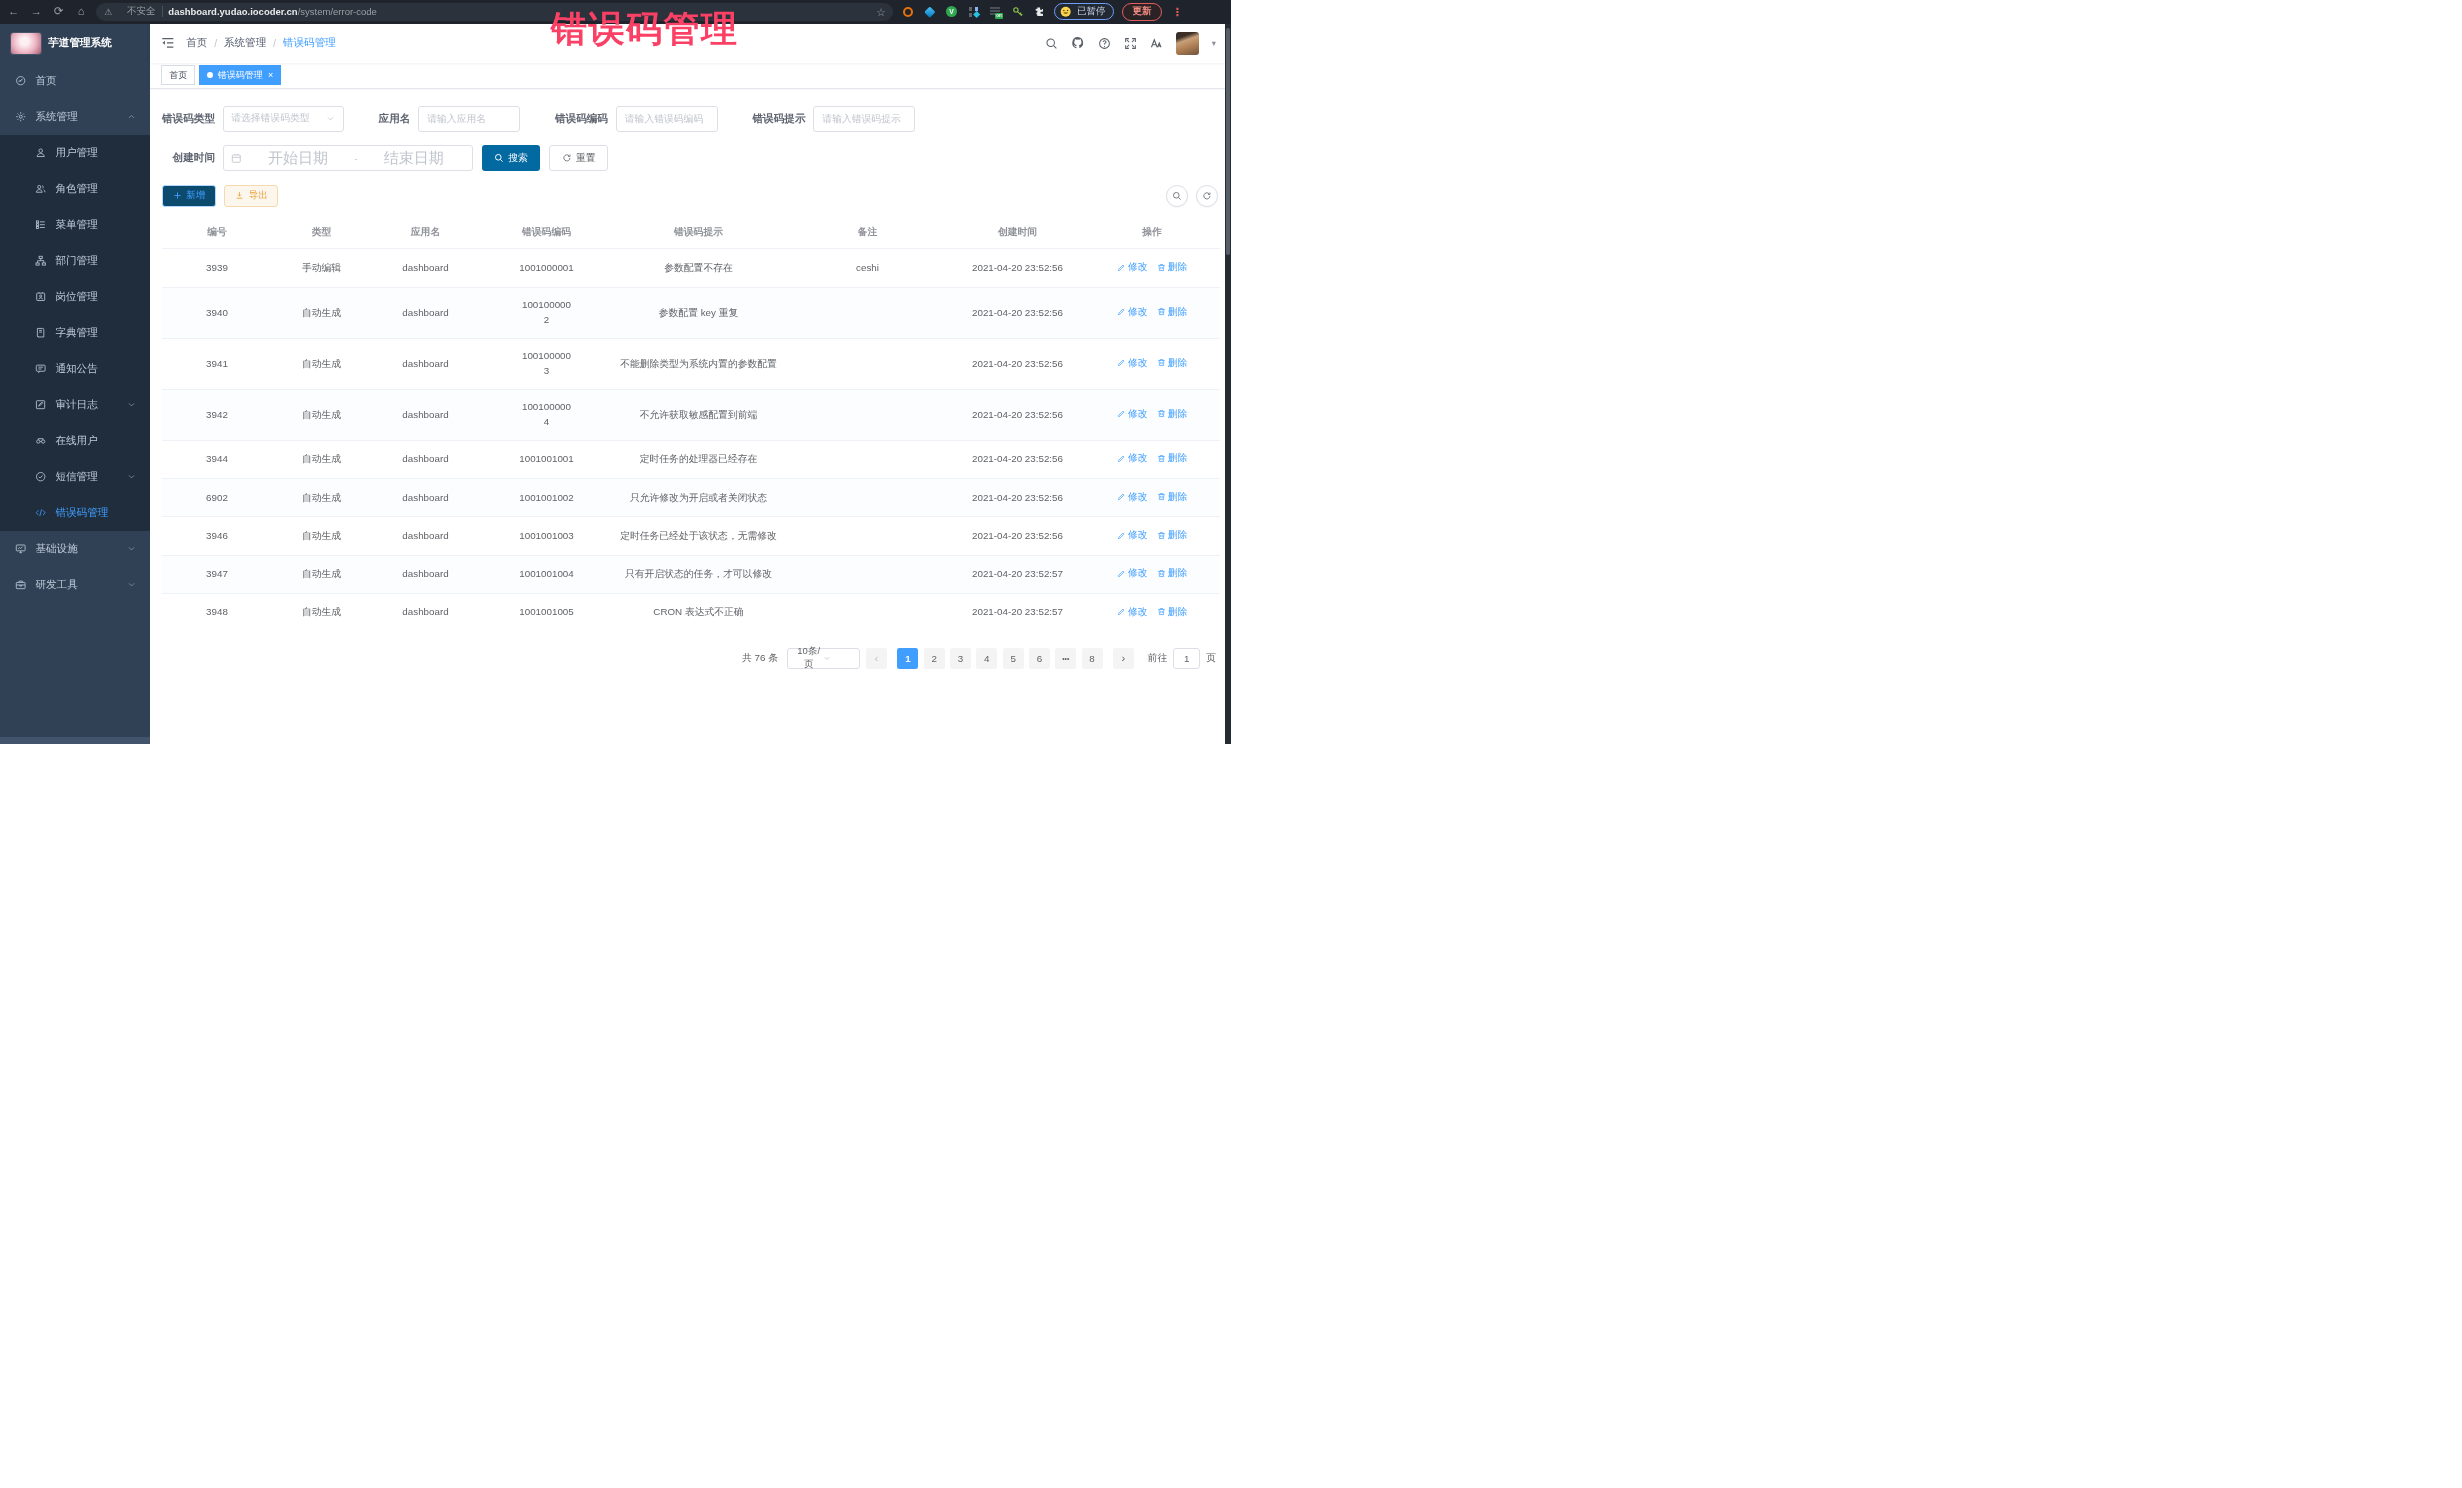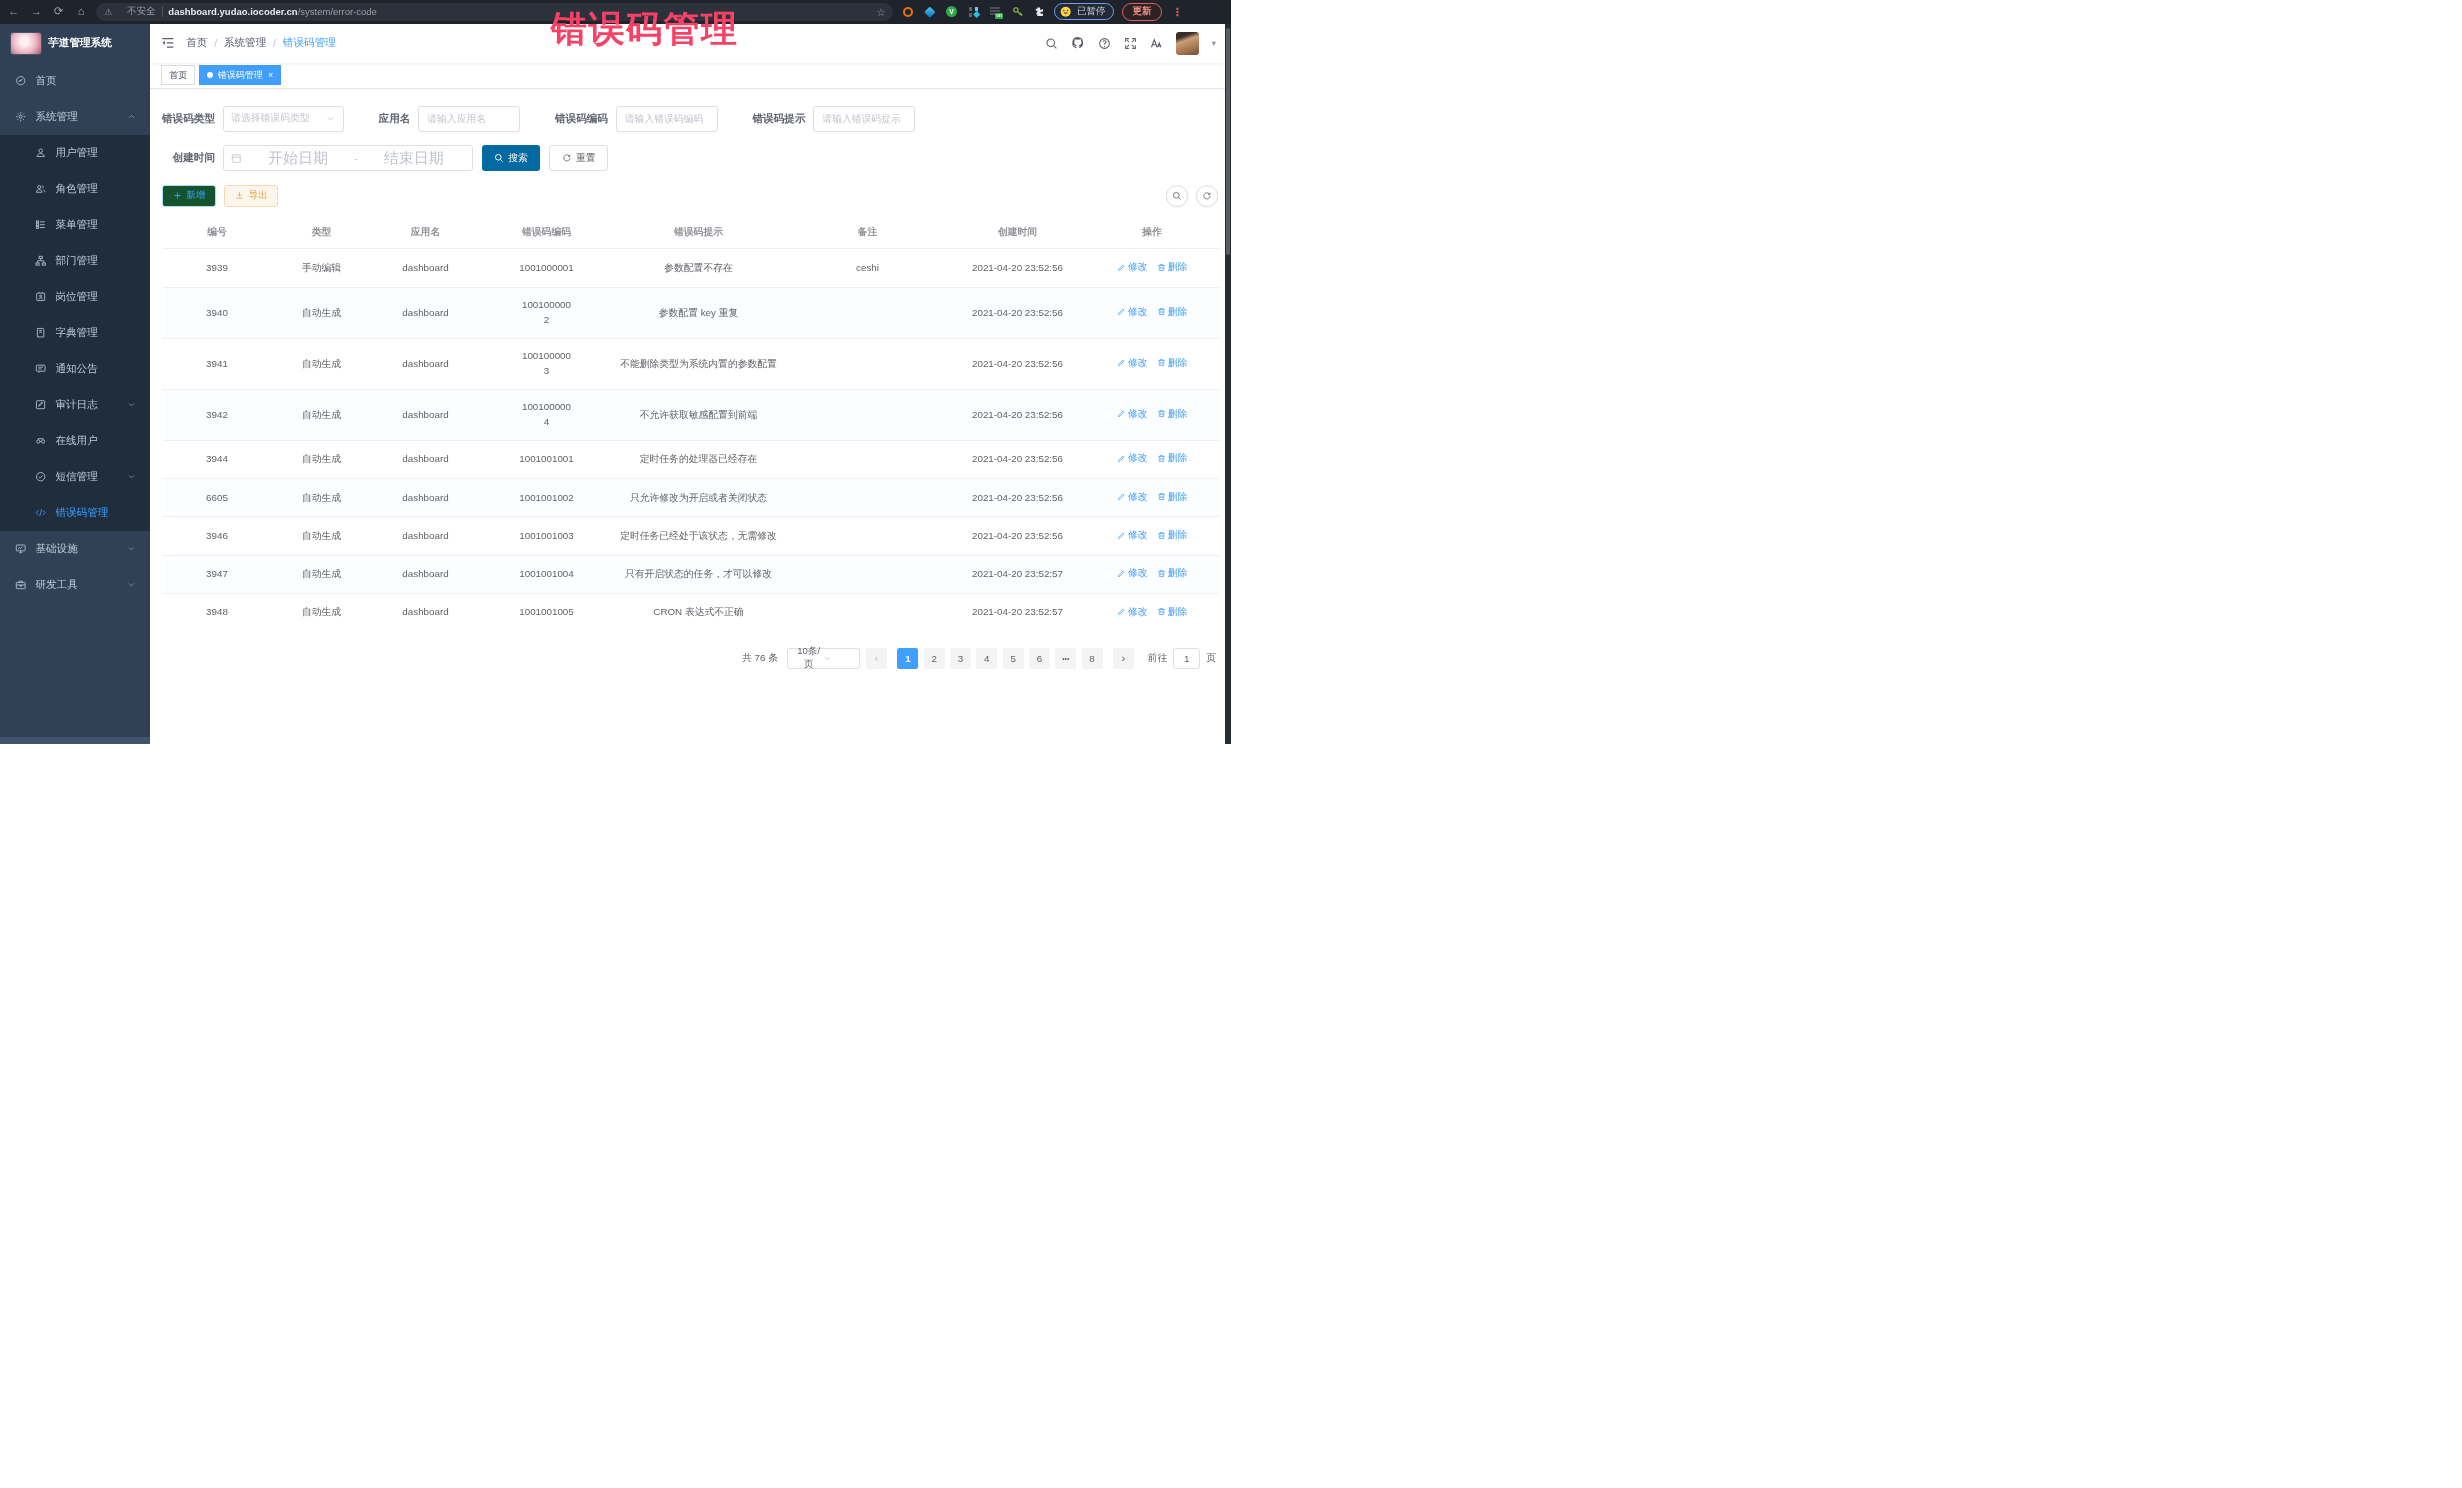--- a/index.html
+++ b/index.html
@@ -75,21 +75,21 @@
   .select-box .sc { color:#c0c4cc; display:flex; }
   .date-box { width:250px; height:26px; border:0.8px solid #dcdfe6; border-radius:3px; display:flex; align-items:center; padding:0 7.6px; gap:6px; background:#fff; cursor:pointer; }
   .date-box .cal { color:#c0c4cc; display:flex; }
   .date-ph { flex:1; text-align:center; font-size:15px; color:#c0c4cc; }
   .date-sep { color:#c0c4cc; font-size:9.8px; }
   .btn { height:26px; border-radius:3px; display:inline-flex; align-items:center; gap:4.5px; font-size:9.8px; padding:0 11.4px; cursor:pointer; border:0.8px solid transparent; }
   .btn-primary { background:#0369a1; color:#fff; margin-left:9px; }
   .btn-plain { background:#fff; color:#606266; border-color:#dcdfe6; margin-left:9px; }
   .toolbar { display:flex; align-items:center; margin-bottom:12px; }
   .btn-mini { height:22px; font-size:9.5px; padding:0 9.8px; }
-  .btn-add { background:#14532d; border-color:#b3d8ff; color:#409eff; }
+  .btn-add { background:#0c4a6e; border-color:#b3d8ff; color:#409eff; }
   .btn-export { background:#fdf6ec; border-color:#f5dab1; color:#e6a23c; margin-left:8.3px; }
   .tool-right { margin-left:auto; display:flex; gap:7.6px; margin-right:1.5px; }
   .circle-btn { width:22px; height:22px; border-radius:50%; border:0.8px solid #dcdfe6; background:#fff; color:#6b7078; display:flex; align-items:center; justify-content:center; cursor:pointer; box-shadow:0 0.8px 1.5px rgba(0,0,0,.05); }
 
   
   table { width:1057px; border-collapse:collapse; table-layout:fixed; }
   th { font-size:9.8px; font-weight:700; color:#909399; padding:7.6px 3px 9px; text-align:center; }
   td { font-size:9.8px; color:#606266; padding:10.6px 3px; text-align:center; border-top:1.5px solid #eef1f6; word-break:break-word; line-height:14.4px; }
   tbody tr:nth-child(even) td { background:#fbfdfe; }
   .act { color:#409eff; display:inline-flex; align-items:center; gap:2.3px; cursor:pointer; font-size:9.8px; }
@@ -642,21 +642,21 @@
                     </svg>
                     <span>修改</span>
                   </span><span class="act">
                     <svg class="si" width="9" height="9" viewBox="0 0 16 16" fill="none" stroke="currentColor" stroke-width="1.25">
                       <path d="M2.4 4.4h11.2M5.6 4.4V2.8h4.8v1.6M3.8 4.4l.6 9h7.2l.6-9M6.6 6.8v4.2M9.4 6.8v4.2"></path>
                     </svg>
                     <span>删除</span>
                   </span></td>
               </tr>
               <tr>
-                <td>6605</td>
+                <td>6902</td>
                 <td>自动生成</td>
                 <td>dashboard</td>
                 <td>1001001002</td>
                 <td>只允许修改为开启或者关闭状态</td>
                 <td></td>
                 <td>2021-04-20 23:52:56</td>
                 <td><span class="act">
                     <svg class="si" width="9" height="9" viewBox="0 0 16 16" fill="none" stroke="currentColor" stroke-width="1.25">
                       <path d="M2.6 13.4l.5-2.4 7.4-7.4 1.9 1.9-7.4 7.4z"></path>
                     </svg>

